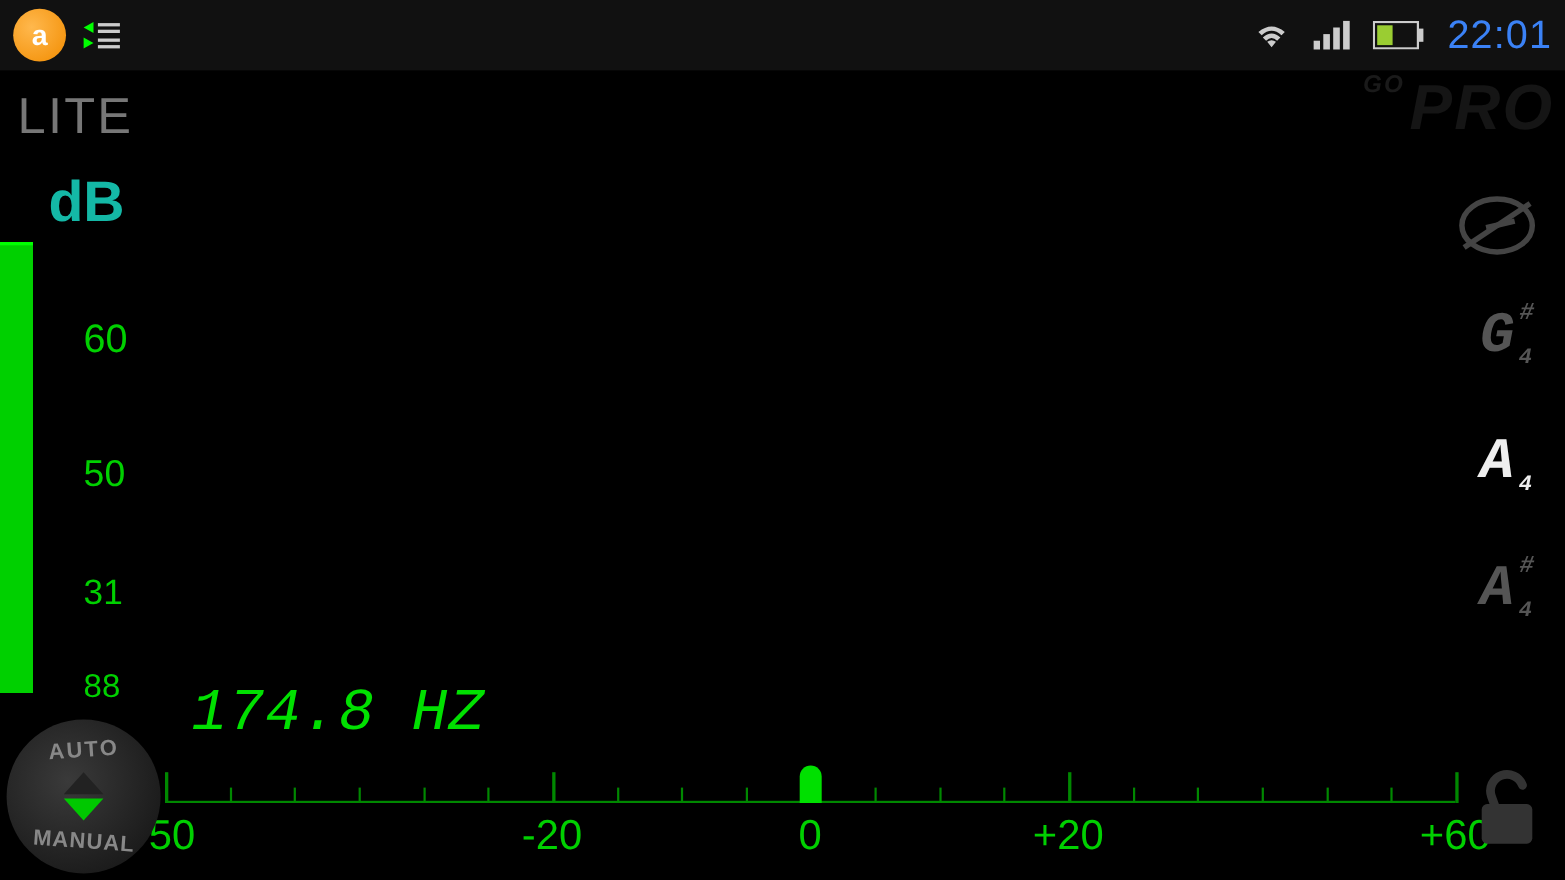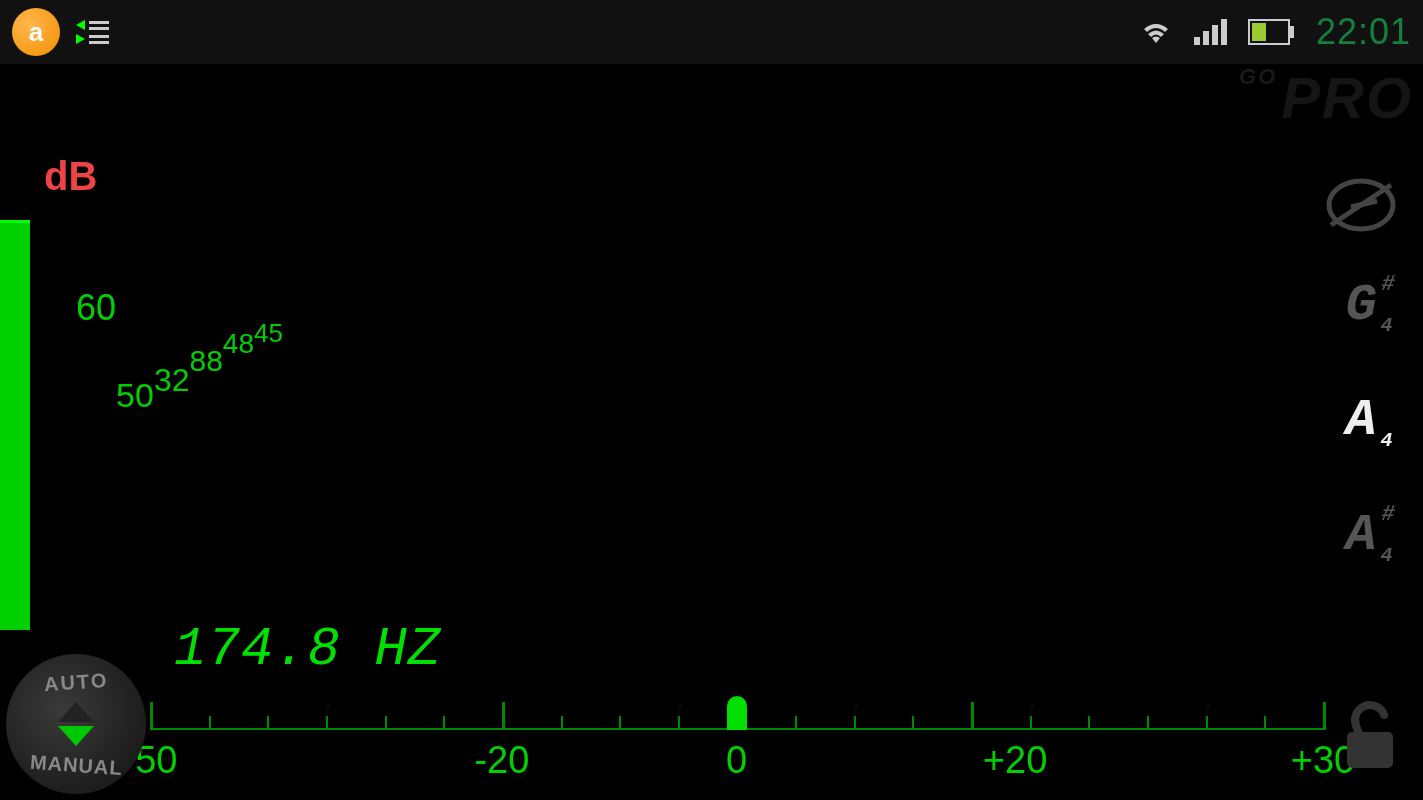--- a/index.html
+++ b/index.html
@@ -11,36 +11,36 @@
   .status-right { margin-left: auto; display: flex; align-items: center; gap: 20px; }
   .app-icon-circle { width: 48px; height: 48px; border-radius: 50%; background: radial-gradient(circle at 35% 35%, #ffb84d, #f28c00); display:flex; align-items:center; justify-content:center; color:#fff; font-weight:bold; font-size:26px; }
   .sort-icon { display:flex; flex-direction:column; gap:4px; }
   .sort-icon .row { display:flex; align-items:center; gap:4px; }
   .sort-arrow { width:0;height:0;border-top:5px solid transparent;border-bottom:5px solid transparent; }
   .sort-arrow.left { border-right:9px solid #0f0; }
   .sort-arrow.right { border-left:9px solid #0f0; }
   .sort-lines { display:flex; flex-direction:column; gap:3px; }
   .sort-lines span { width:20px; height:3px; background:#ccc; }
   .wifi-icon svg, .signal-icon svg, .battery-icon svg { display:block; }
-  .clock { color:#15803d; font-size:36px; font-weight:500; letter-spacing:1px; }
+  .clock { color:#3b82f6; font-size:36px; font-weight:500; letter-spacing:1px; }
   
   
   .app-header { position: relative; height: 66px; padding: 8px 12px 0 12px; display:flex; align-items:center; }
   .brand { font-family: 'Brush Script MT', cursive; font-style: italic; font-size: 40px; color: #888; font-weight:bold; }
   .brand-sub { font-family: Arial; font-size: 46px; color: #777; letter-spacing: 2px; margin-left:4px; transform: translateY(4px); }
   .go-pro { position:absolute; right:10px; top:0; font-size:58px; font-weight:bold; font-style:italic; color:#151515; letter-spacing:2px; }
   .go-pro .go { font-size:22px; vertical-align:top; color:#1a1a1a; margin-right:4px; }
   
   
   .main { position: relative; width: 100%; height: calc(800px - 64px - 66px); }
   
   
-  .db-label { position:absolute; left:44px; top:24px; color:#ef4444; font-size:40px; font-weight:bold; }
+  .db-label { position:absolute; left:44px; top:24px; color:#14b8a6; font-size:52px; font-weight:bold; }
   .db-bar { position:absolute; left:0; top:90px; width:30px; height:410px; background:#00d000; border-top:3px solid #0f0; }
-  .db-scale { position:absolute; left:76px; top:160px; color:#00d000; font-size:36px; display:flex; flex-direction:row; }
+  .db-scale { position:absolute; left:76px; top:160px; color:#00d000; font-size:36px; display:flex; flex-direction:column; }
   .db-tick { line-height:1; }
   
   
   .note-display { position:absolute; left:50%; top:44%; transform:translate(-50%,-50%); }
   .note-main { font-family: 'Courier New', monospace; font-size:180px; font-style:italic; color:#00e000; font-weight:bold; text-shadow: 0 0 3px #0f0; }
   .note-octave { font-family: 'Courier New', monospace; font-size:70px; font-style:italic; color:#00e000; vertical-align:sub; margin-left:6px; }
   
   
   .frequency { position:absolute; left:174px; bottom:120px; font-family:'Courier New', monospace; font-style:italic; font-size:54px; color:#00e000; letter-spacing:1px; }
   
@@ -112,53 +112,54 @@
           <rect x="1" y="1" width="40" height="24" fill="none" stroke="#ccc" stroke-width="2"></rect>
           <rect x="41" y="7" width="5" height="12" fill="#ccc"></rect>
           <rect x="4" y="4" width="14" height="18" fill="#9acd32"></rect>
         </svg>
     </span>
     <span class="clock">22:01</span>
   </div>
 </div>
 
 <div class="app-header">
+  <span class="brand-sub">LITE</span>
   <span class="go-pro">
     <span class="go">GO</span><span>PRO</span>
   </span>
 </div>
 
 <div class="main">
   <div class="db-label">dB</div>
   <div class="db-bar"></div>
   <div class="db-scale" id="db-scale">
       <div class="db-tick" style="margin-top: 0px; font-size: 36px;">60</div>
       <div class="db-tick" style="margin-top: 88px; font-size: 34px;">50</div>
-      <div class="db-tick" style="margin-top: 74px; font-size: 32px;">32</div>
+      <div class="db-tick" style="margin-top: 74px; font-size: 32px;">31</div>
       <div class="db-tick" style="margin-top: 56px; font-size: 30px;">88</div>
       <div class="db-tick" style="margin-top: 40px; font-size: 28px;">48</div>
       <div class="db-tick" style="margin-top: 30px; font-size: 26px;">45</div>
     </div>
 
 
   <div class="frequency">174.8 HZ</div>
 
   <div class="cents-scale">
     <div class="cents-line"></div>
     <div id="cents-ticks">
         <div class="cents-tick major" style="left: 0%;"></div>
         <div class="cents-label" style="left: 0%;">-50</div>
         <div class="cents-tick major" style="left: 30%;"></div>
         <div class="cents-label" style="left: 30%; text-align: right;">-20</div>
         <div class="cents-tick major" style="left: 50%;"></div>
         <div class="cents-label" style="left: 50%;">0</div>
         <div class="cents-tick major" style="left: 70%;"></div>
-        <div class="cents-label" style="left: 70%; margin-left: 44px;">+20</div>
+        <div class="cents-label" style="left: 70%;">+20</div>
         <div class="cents-tick major" style="left: 100%;"></div>
-        <div class="cents-label" style="left: 100%;">+30</div>
+        <div class="cents-label" style="left: 100%;">+60</div>
         <div class="cents-tick minor" style="left: 5%;"></div>
         <div class="cents-tick minor" style="left: 10%;"></div>
         <div class="cents-tick minor" style="left: 15%;"></div>
         <div class="cents-tick minor" style="left: 20%;"></div>
         <div class="cents-tick minor" style="left: 25%;"></div>
         <div class="cents-tick minor" style="left: 35%;"></div>
         <div class="cents-tick minor" style="left: 40%;"></div>
         <div class="cents-tick minor" style="left: 45%;"></div>
         <div class="cents-tick minor" style="left: 55%;"></div>
         <div class="cents-tick minor" style="left: 60%;"></div>

